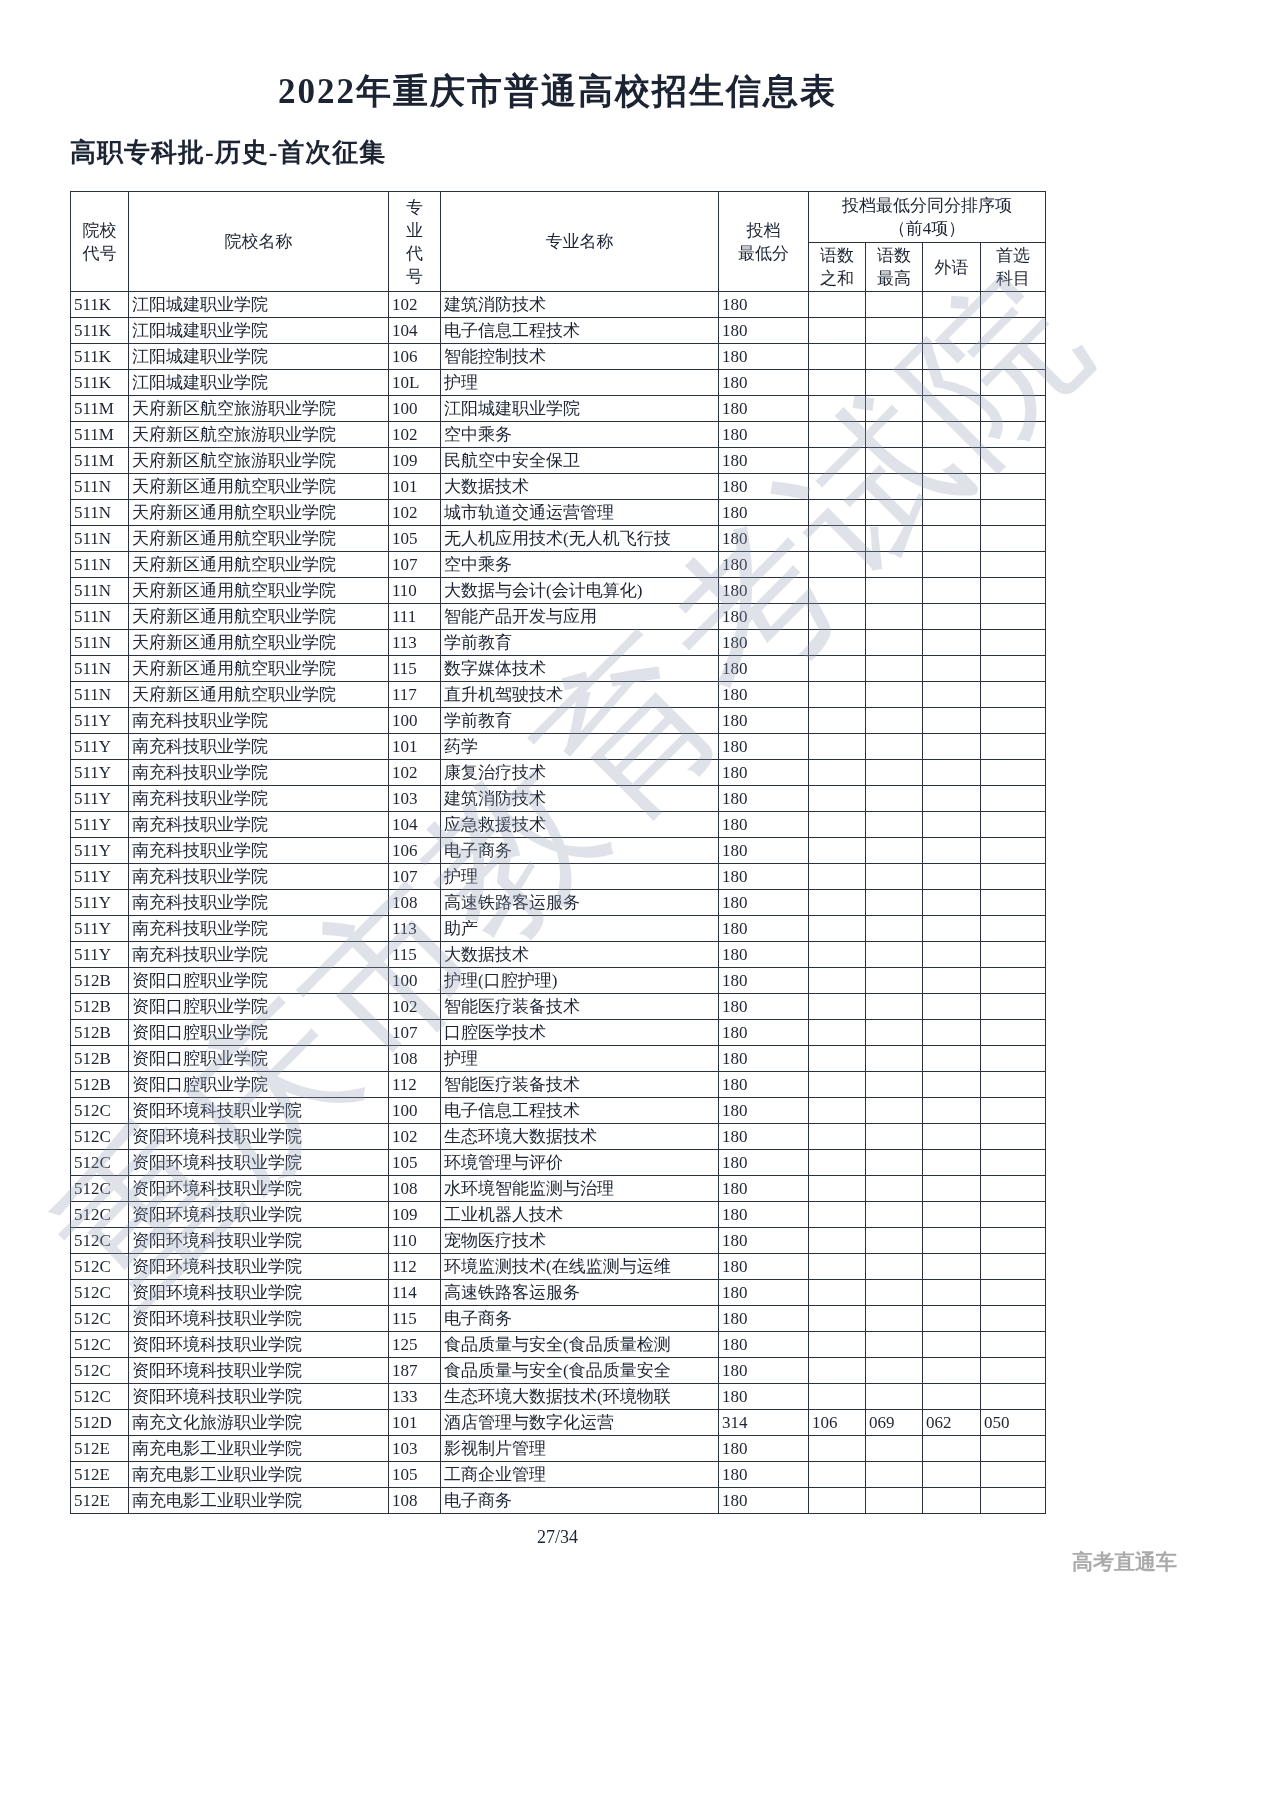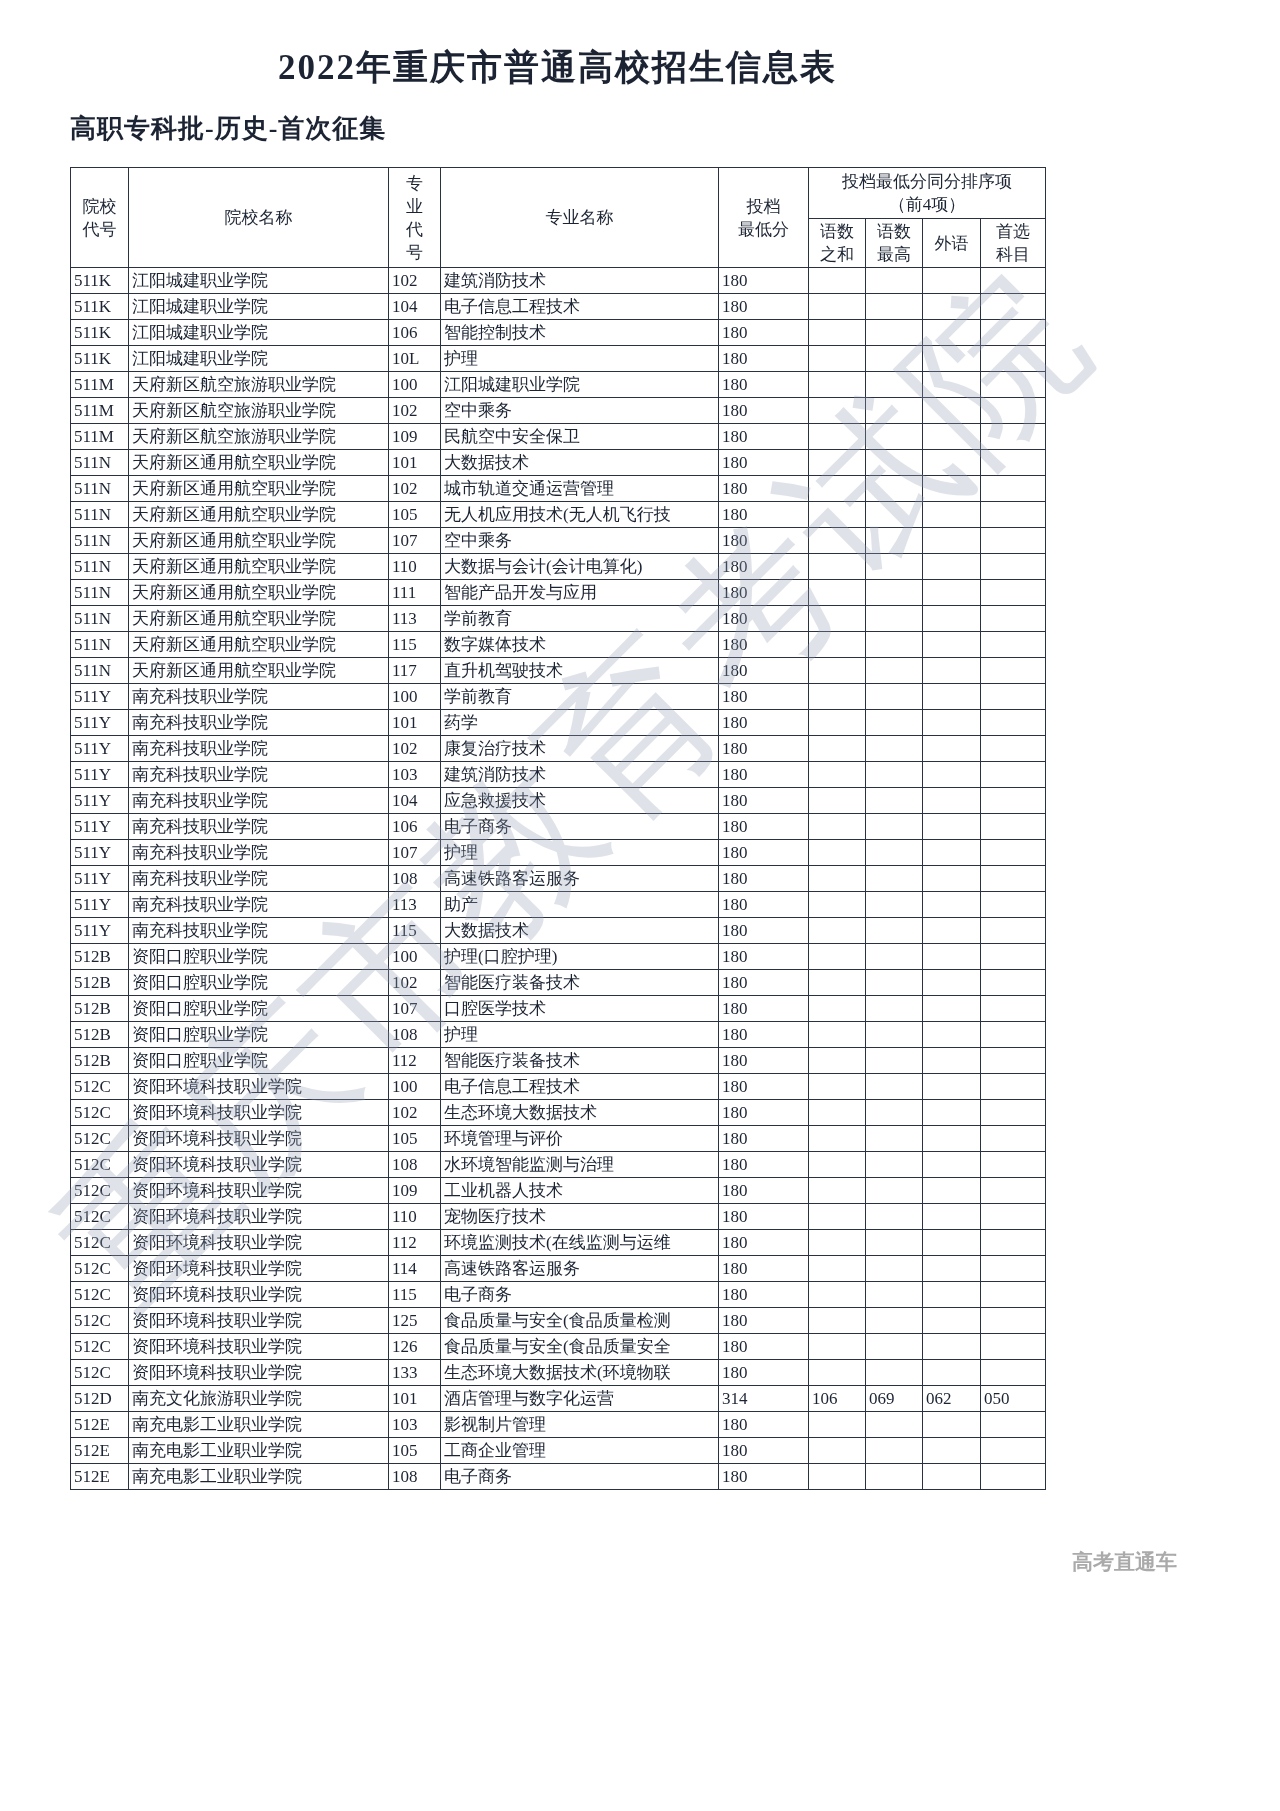--- a/index.html
+++ b/index.html
@@ -5,21 +5,21 @@
   * { margin:0; padding:0; box-sizing:border-box; }
   html,body { background:#ffffff; }
   body {
     width:1280px; height:1811px;
     position:relative; overflow:hidden;
     font-family:"Liberation Serif","DejaVu Serif",serif;
     color:#1c2433;
   }
   .content { width:975px; margin-left:70px; position:relative; z-index:1; }
   .title {
-    text-align:center; padding-top:44px;
+    text-align:center; padding-top:68px;
     font-size:35px; font-weight:bold; letter-spacing:2px;
   }
   .subtitle {
     text-align:left; margin-top:20px;
     font-size:26px; font-weight:bold; letter-spacing:1px;
   }
   table.admissions {
     border-collapse:collapse; table-layout:fixed;
     width:975px; margin-top:21px;
   }
@@ -552,21 +552,21 @@
           <td>食品质量与安全(食品质量检测</td>
           <td>180</td>
           <td></td>
           <td></td>
           <td></td>
           <td></td>
         </tr>
         <tr>
           <td>512C</td>
           <td>资阳环境科技职业学院</td>
-          <td>126</td>
+          <td>187</td>
           <td>食品质量与安全(食品质量安全</td>
           <td>180</td>
           <td></td>
           <td></td>
           <td></td>
           <td></td>
         </tr>
         <tr>
           <td>512C</td>
           <td>资阳环境科技职业学院</td>
@@ -618,15 +618,16 @@
           <td>电子商务</td>
           <td>180</td>
           <td></td>
           <td></td>
           <td></td>
           <td></td>
         </tr>
       </tbody>
   </table>
 
+  <div class="page-number">27/34</div>
 </div>
 
 <div class="brand">高考直通车</div>
 
 </body></html>

